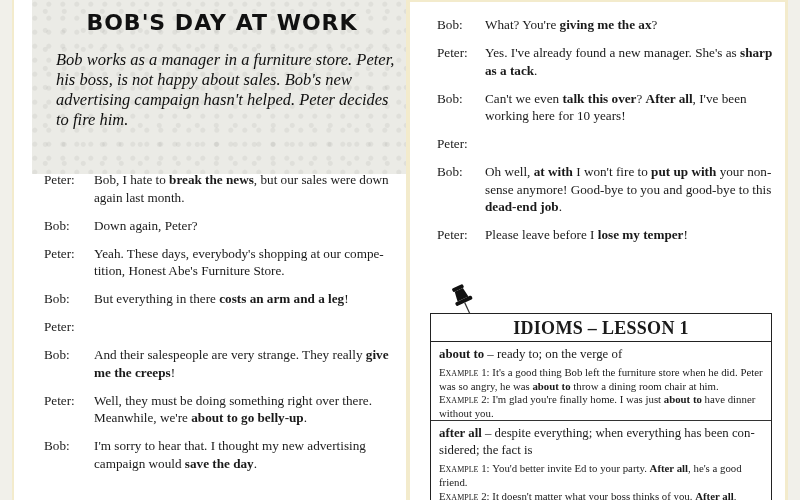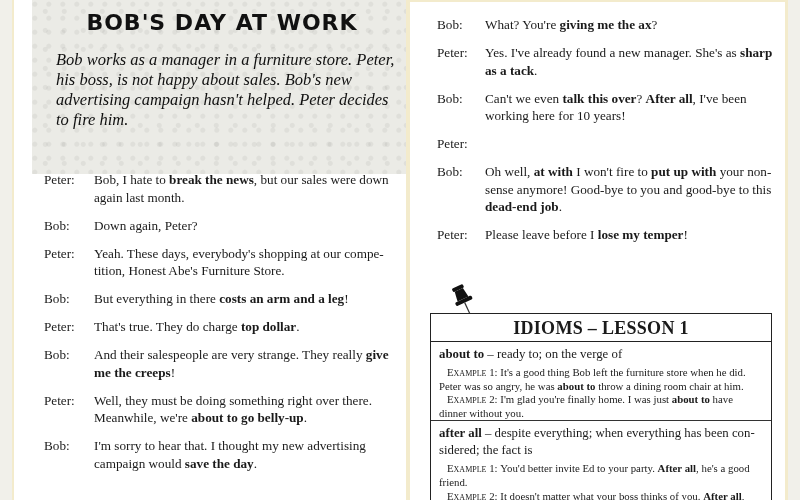--- a/index.html
+++ b/index.html
@@ -47,21 +47,21 @@
     border: 1.5px solid #222; background: #fff;
   }
   .idioms-title {
     height: 27px; line-height: 28px; text-align: center; font-weight: bold;
     font-size: 18px; border-bottom: 1.5px solid #222; letter-spacing: 0.3px;
   }
   .entry { padding: 4px 8px 0 8px; border-bottom: 1.5px solid #333; }
   .entry:last-child { border-bottom: none; }
   .def { font-size: 12.8px; line-height: 17px; margin-bottom: 3px; }
   .ex { font-size: 10.8px; line-height: 13.6px; }
-  .ex-label { font-variant: small-caps; margin-left: 8px; }
+  .ex-label { font-variant: small-caps; }
 </style>
 </head>
 <body>
 
 <div class="page" id="page-left">
   <div class="intro">
     <div class="intro-title">BOB'S DAY AT WORK</div>
     <div class="intro-text">Bob works as a manager in a furniture store. Peter, his boss, is not happy about sales. Bob's new advertising campaign hasn't helped. Peter decides to fire him.</div>
   </div>
   <div class="dialogue" id="dlg-left">
@@ -76,21 +76,20 @@
       <div class="line">
         <div class="speaker">Peter:</div>
         <div class="speech"><span>Yeah. These days, everybody's shopping at our compe-tition, Honest Abe's Furniture Store.</span></div>
       </div>
       <div class="line">
         <div class="speaker">Bob:</div>
         <div class="speech"><span>But everything in there </span><b>costs an arm and a leg</b><span>!</span></div>
       </div>
       <div class="line">
         <div class="speaker">Peter:</div>
-        <div class="speech"><span>That's true. They do charge </span><b>top dollar</b><span>.</span></div>
       </div>
       <div class="line">
         <div class="speaker">Bob:</div>
         <div class="speech"><span>And their salespeople are very strange. They really </span><b>give me the creeps</b><span>!</span></div>
       </div>
       <div class="line">
         <div class="speaker">Peter:</div>
         <div class="speech"><span>Well, they must be doing something right over there. Meanwhile, we're </span><b>about to go belly-up</b><span>.</span></div>
       </div>
       <div class="line">

